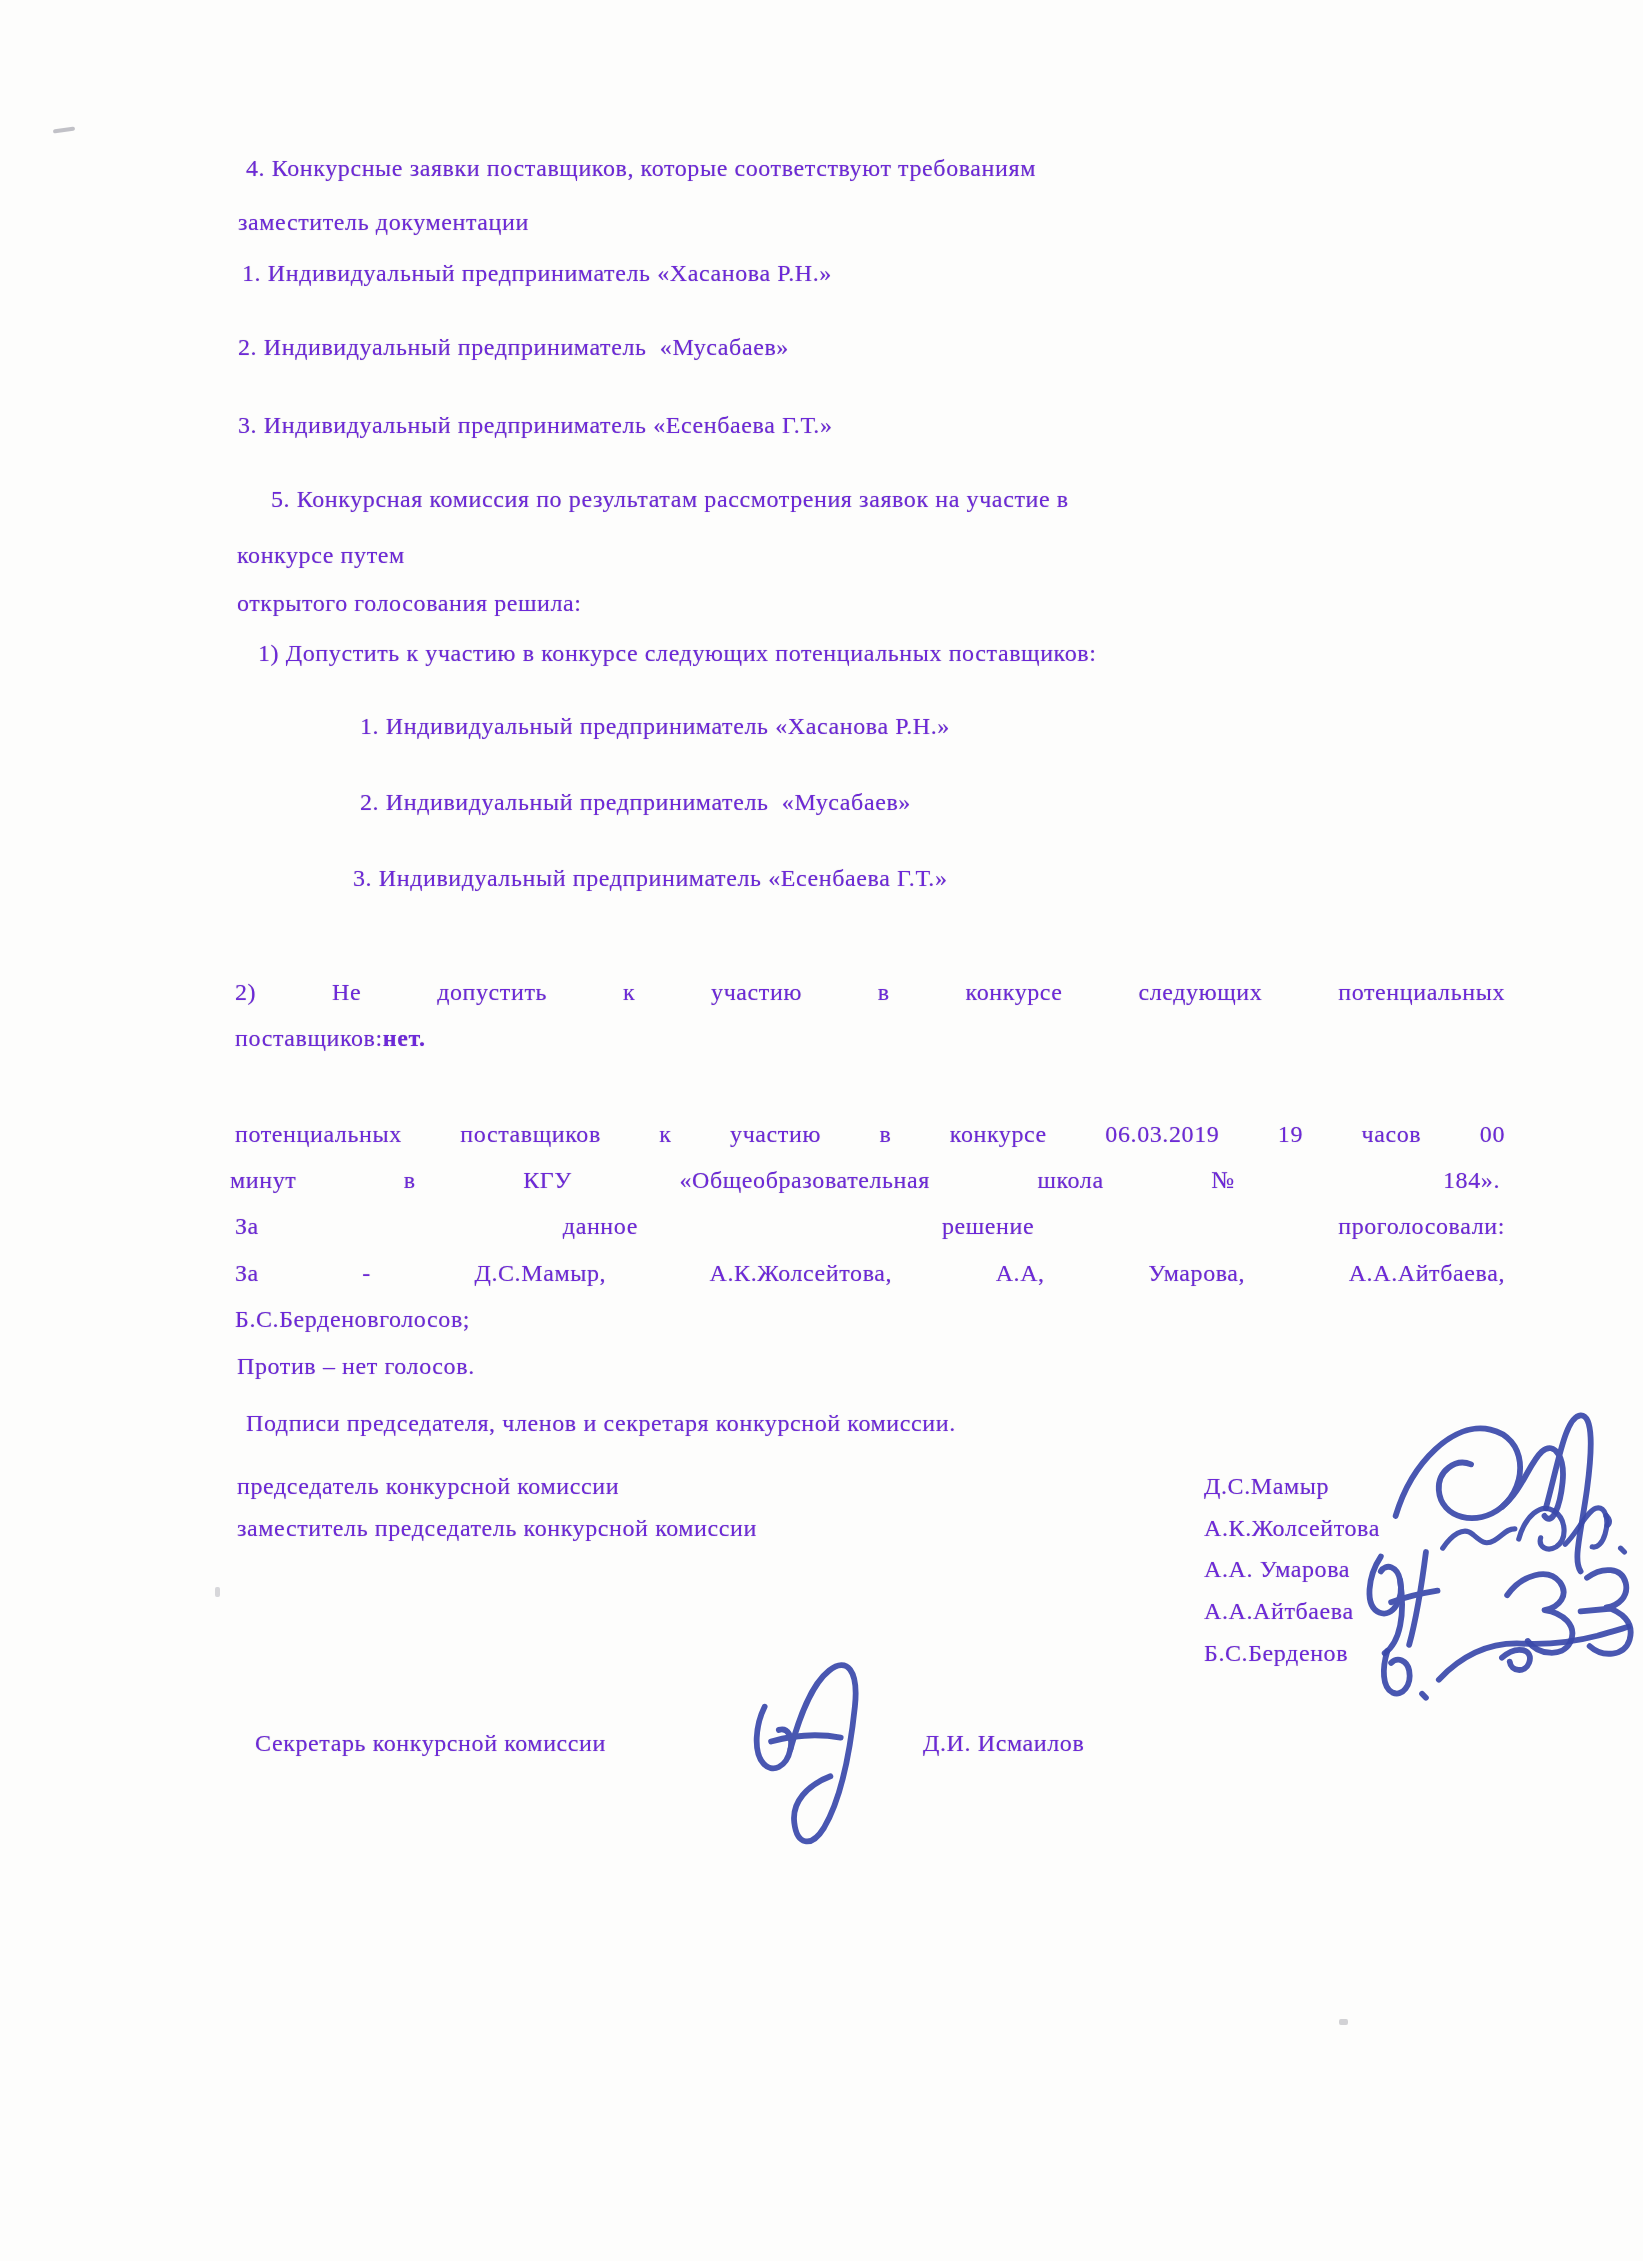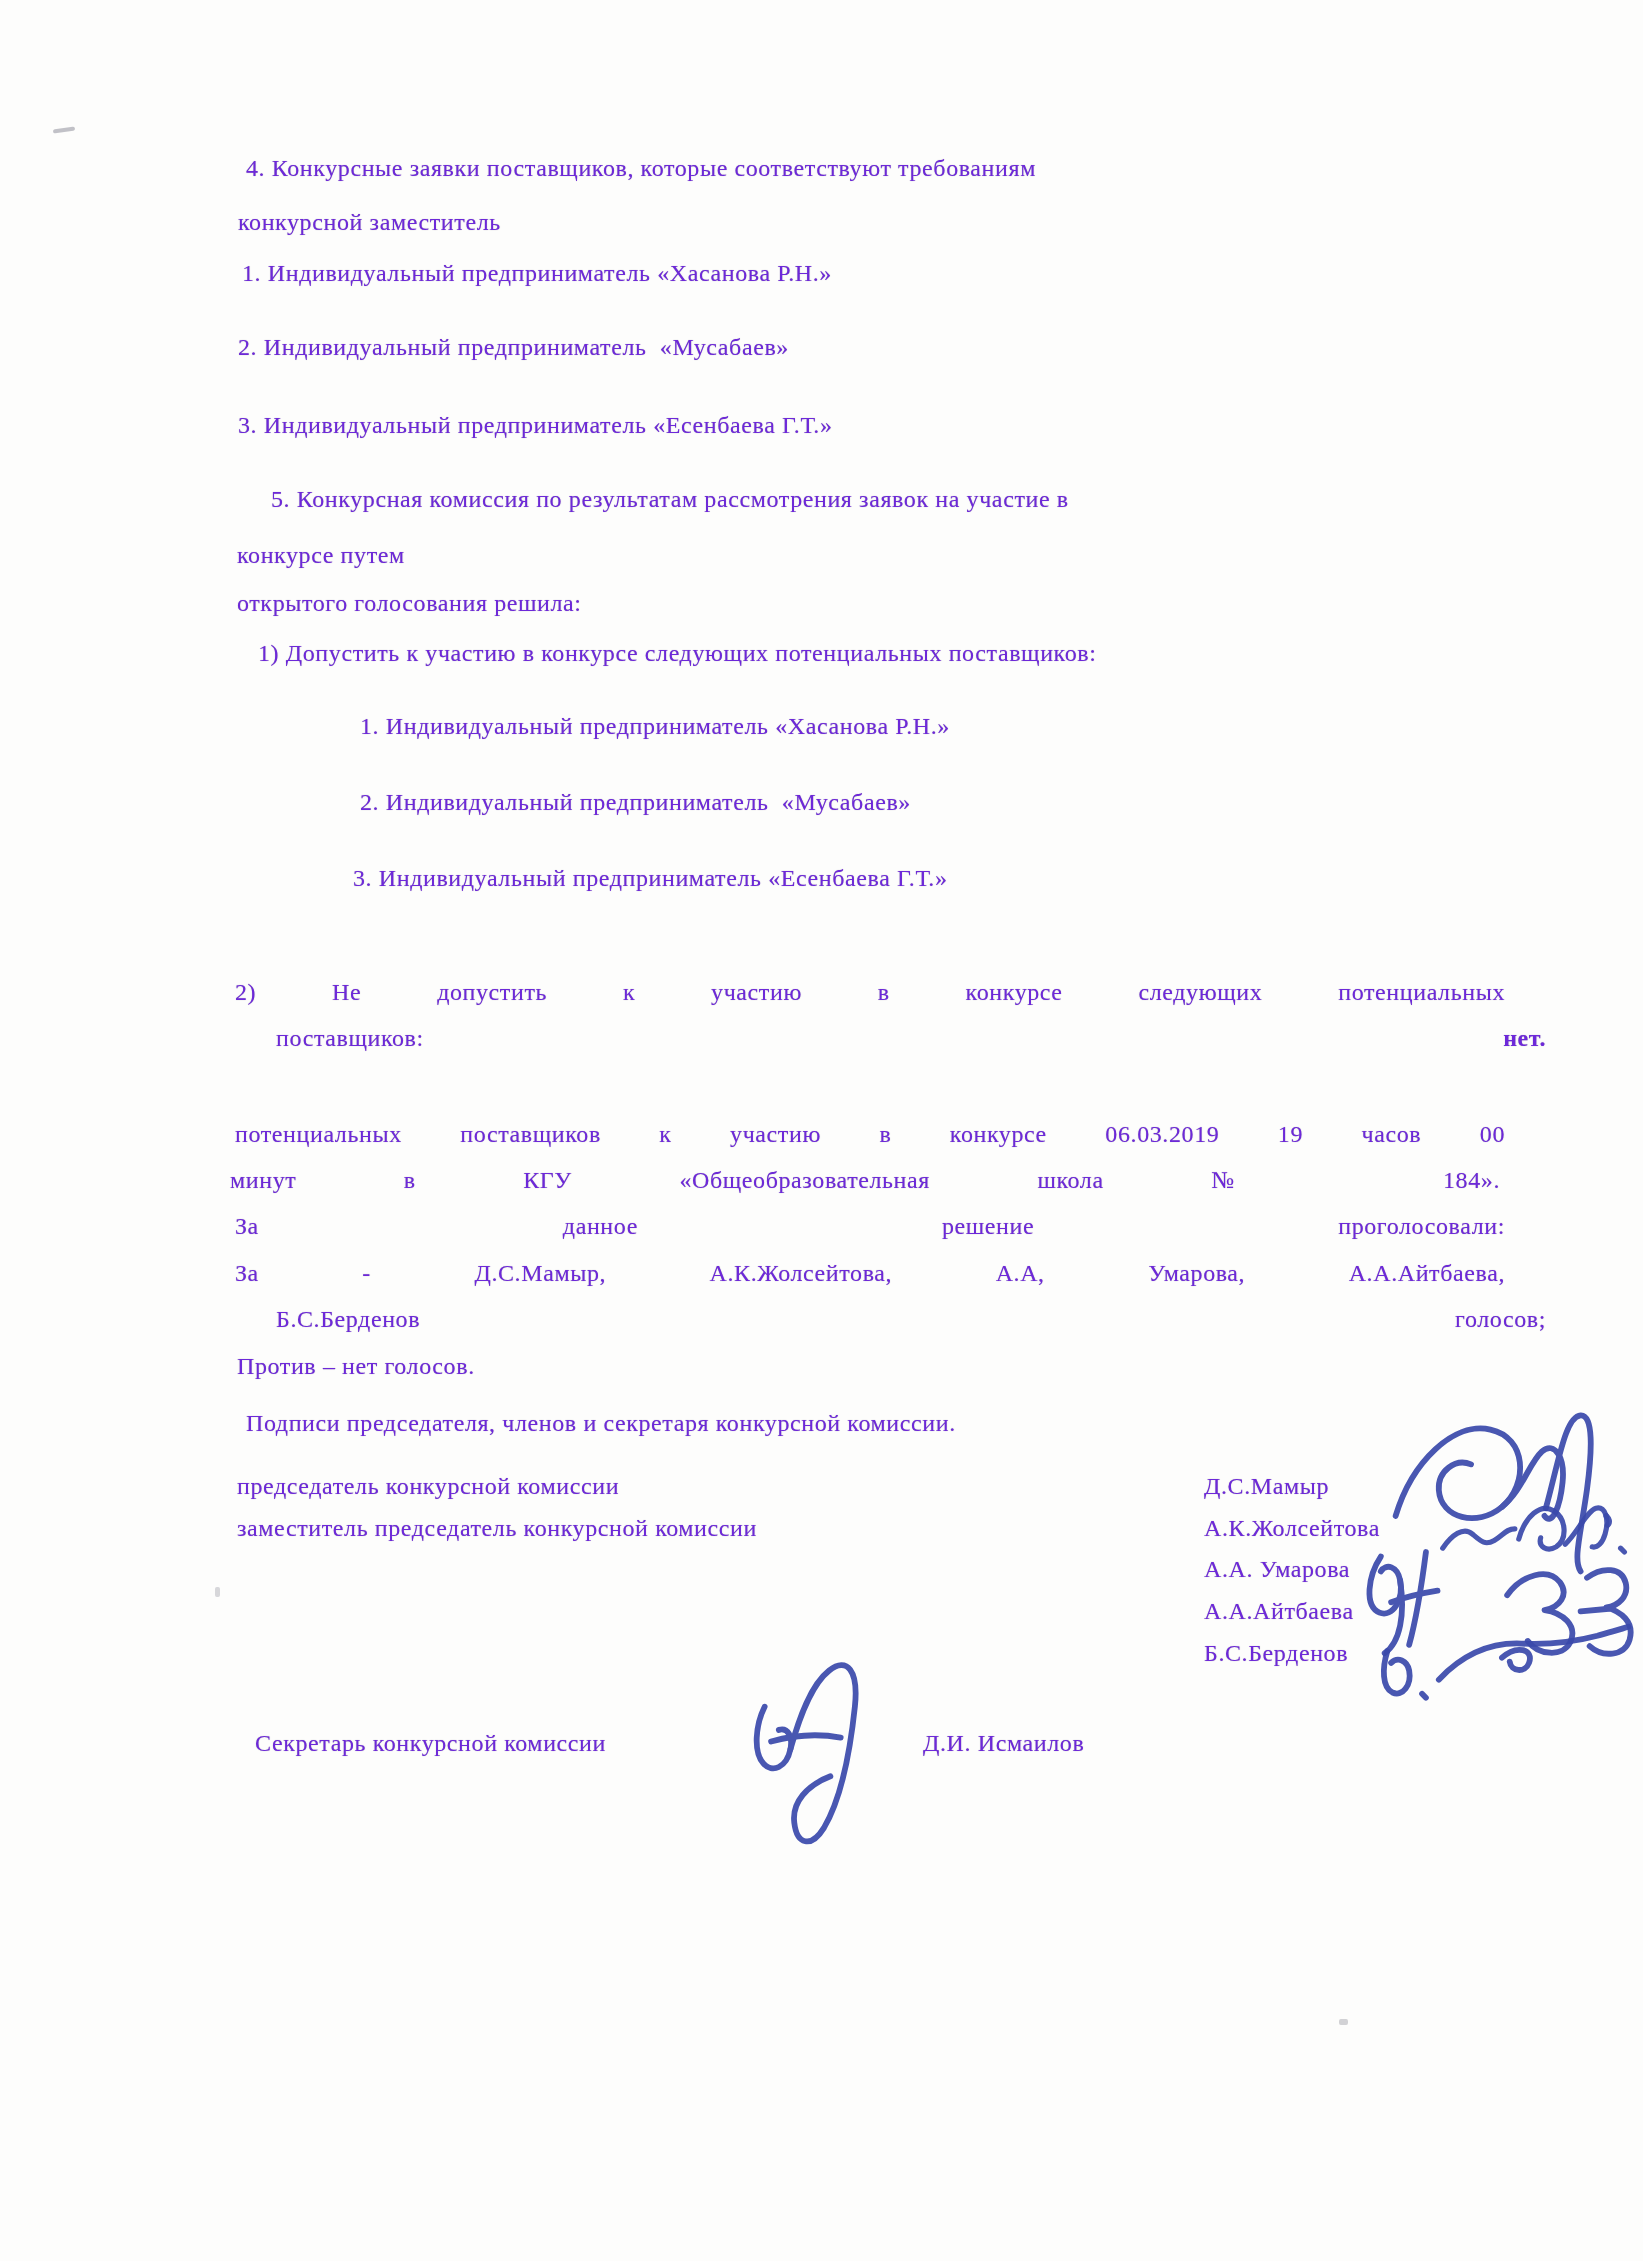--- a/index.html
+++ b/index.html
@@ -20,37 +20,36 @@
     text-shadow:0 0 1px rgba(50,50,62,.38);
   }
   .just{
     white-space:normal;
     width:1270px;
     text-align:justify;
     text-align-last:justify;
   }
   .row{
     display:flex;
-    justify-content:space-between;
+    justify-content:flex-start;
     width:1270px;
     white-space:normal;
-    margin-left:41px;
   }
   .indent{ text-indent:52px; }
   .b{ font-weight:bold; }
   .sig-layer{ position:absolute; left:0; top:0; pointer-events:none; }
   .artifact{ position:absolute; background:#90909a; opacity:.55; border-radius:1.9px; }
 </style>
 </head>
 <body>
 
 <div class="page">
 
   <div class="ln" style="top:154px;left:246px">4. Конкурсные заявки поставщиков, которые соответствуют требованиям</div>
-  <div class="ln" style="top:208px;left:238px">конкурсной заместитель</div>
+  <div class="ln" style="top:208px;left:238px">заместитель документации</div>
   <div class="ln" style="top:259px;left:242px">1. Индивидуальный предприниматель «Хасанова Р.Н.»</div>
   <div class="ln" style="top:333px;left:238px">2. Индивидуальный предприниматель&nbsp; «Мусабаев»</div>
   <div class="ln" style="top:411px;left:238px">3. Индивидуальный предприниматель «Есенбаева Г.Т.»</div>
 
   <div class="ln" style="top:485px;left:271px">5. Конкурсная комиссия по результатам рассмотрения заявок на участие в</div>
   <div class="ln" style="top:541px;left:237px">конкурсе путем</div>
   <div class="ln" style="top:589px;left:237px">открытого голосования решила:</div>
 
   <div class="ln" style="top:639px;left:258px">1) Допустить к участию в конкурсе следующих потенциальных поставщиков:</div>
   <div class="ln" style="top:712px;left:360px">1. Индивидуальный предприниматель «Хасанова Р.Н.»</div>

